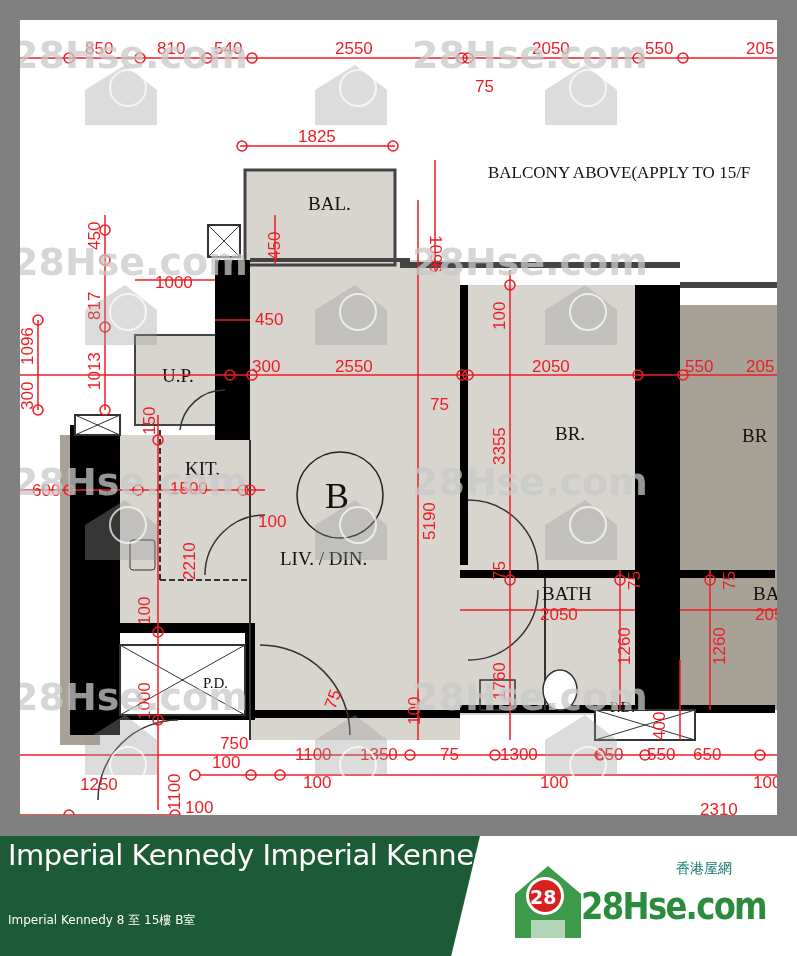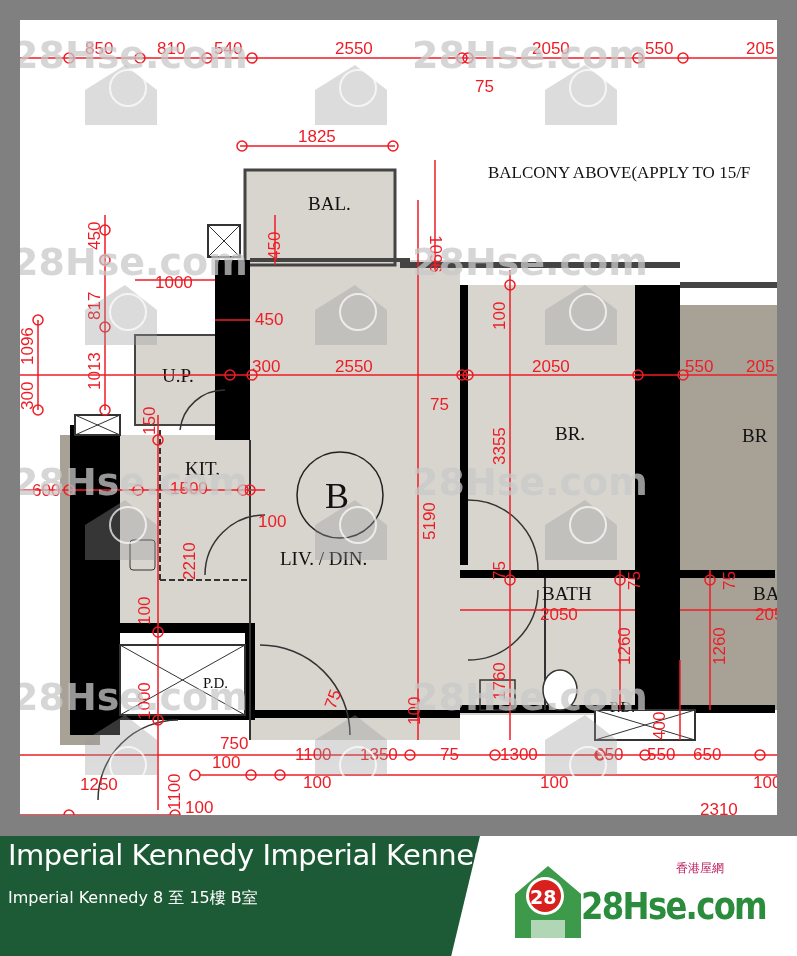--- a/index.html
+++ b/index.html
@@ -6,24 +6,24 @@
   body { width:797px; height:956px; background:#808080; position:relative; overflow:hidden; font-family:"Liberation Sans", sans-serif; }
   .plan { position:absolute; left:20px; top:20px; width:757px; height:795px; background:#ffffff; overflow:hidden; }
   .plan svg { position:absolute; left:0; top:0; }
   .dim { fill:#ee1c24; font-family:"Liberation Sans", sans-serif; font-size:17px; }
   .room { fill:#111; font-family:"Liberation Serif", serif; font-size:19px; }
   .wm-text { fill:#c9c9c9; opacity:0.75; font-family:"DejaVu Sans", sans-serif; font-weight:bold; font-size:38px; }
   .banner { position:absolute; left:0; top:836px; width:797px; height:120px; background:#ffffff; }
   .banner-green { position:absolute; left:0; top:0; height:120px; width:480px; background:#1d5a36; clip-path:polygon(0 0, 100% 0, 94% 100%, 0 100%); }
   .b-title { position:absolute; left:8px; top:2px; color:#fff; font-size:29px; font-family:"DejaVu Sans", sans-serif; letter-spacing:-0.5px; white-space:nowrap; }
   .b-addr { position:absolute; left:8px; top:40px; color:#fff; font-size:19px; font-family:"DejaVu Sans", sans-serif; white-space:nowrap; }
-  .b-unit { position:absolute; left:8px; top:52px; color:#fff; font-size:16px; font-family:"DejaVu Sans", sans-serif; white-space:nowrap; }
+  .b-unit { position:absolute; left:8px; top:76px; color:#fff; font-size:12px; font-family:"DejaVu Sans", sans-serif; white-space:nowrap; }
   .b-area { position:absolute; left:8px; top:95px; color:#fff; font-size:14px; font-family:"DejaVu Sans", sans-serif; white-space:nowrap; }
   .logo { position:absolute; left:513px; top:20px; width:260px; height:80px; }
-  .logo-tag { position:absolute; left:163px; top:4px; color:#be185d; font-size:12px; font-family:"DejaVu Sans", sans-serif; }
+  .logo-tag { position:absolute; left:163px; top:4px; color:#0f766e; font-size:14px; font-family:"DejaVu Sans", sans-serif; }
   .logo-text { position:absolute; left:68px; top:28px; color:#2a8c3c; font-size:38px; font-weight:bold; font-family:"DejaVu Sans", sans-serif; letter-spacing:-2px; transform:scaleX(0.85); transform-origin:left; white-space:nowrap; }
 </style>
 </head>
 <body>
 
 <div class="plan">
   <svg width="757" height="795" viewBox="0 0 757 795">
 
     <rect x="230" y="240" width="210" height="480" fill="#d8d5cf"></rect>
     <rect x="440" y="265" width="175" height="290" fill="#d8d5cf"></rect>

